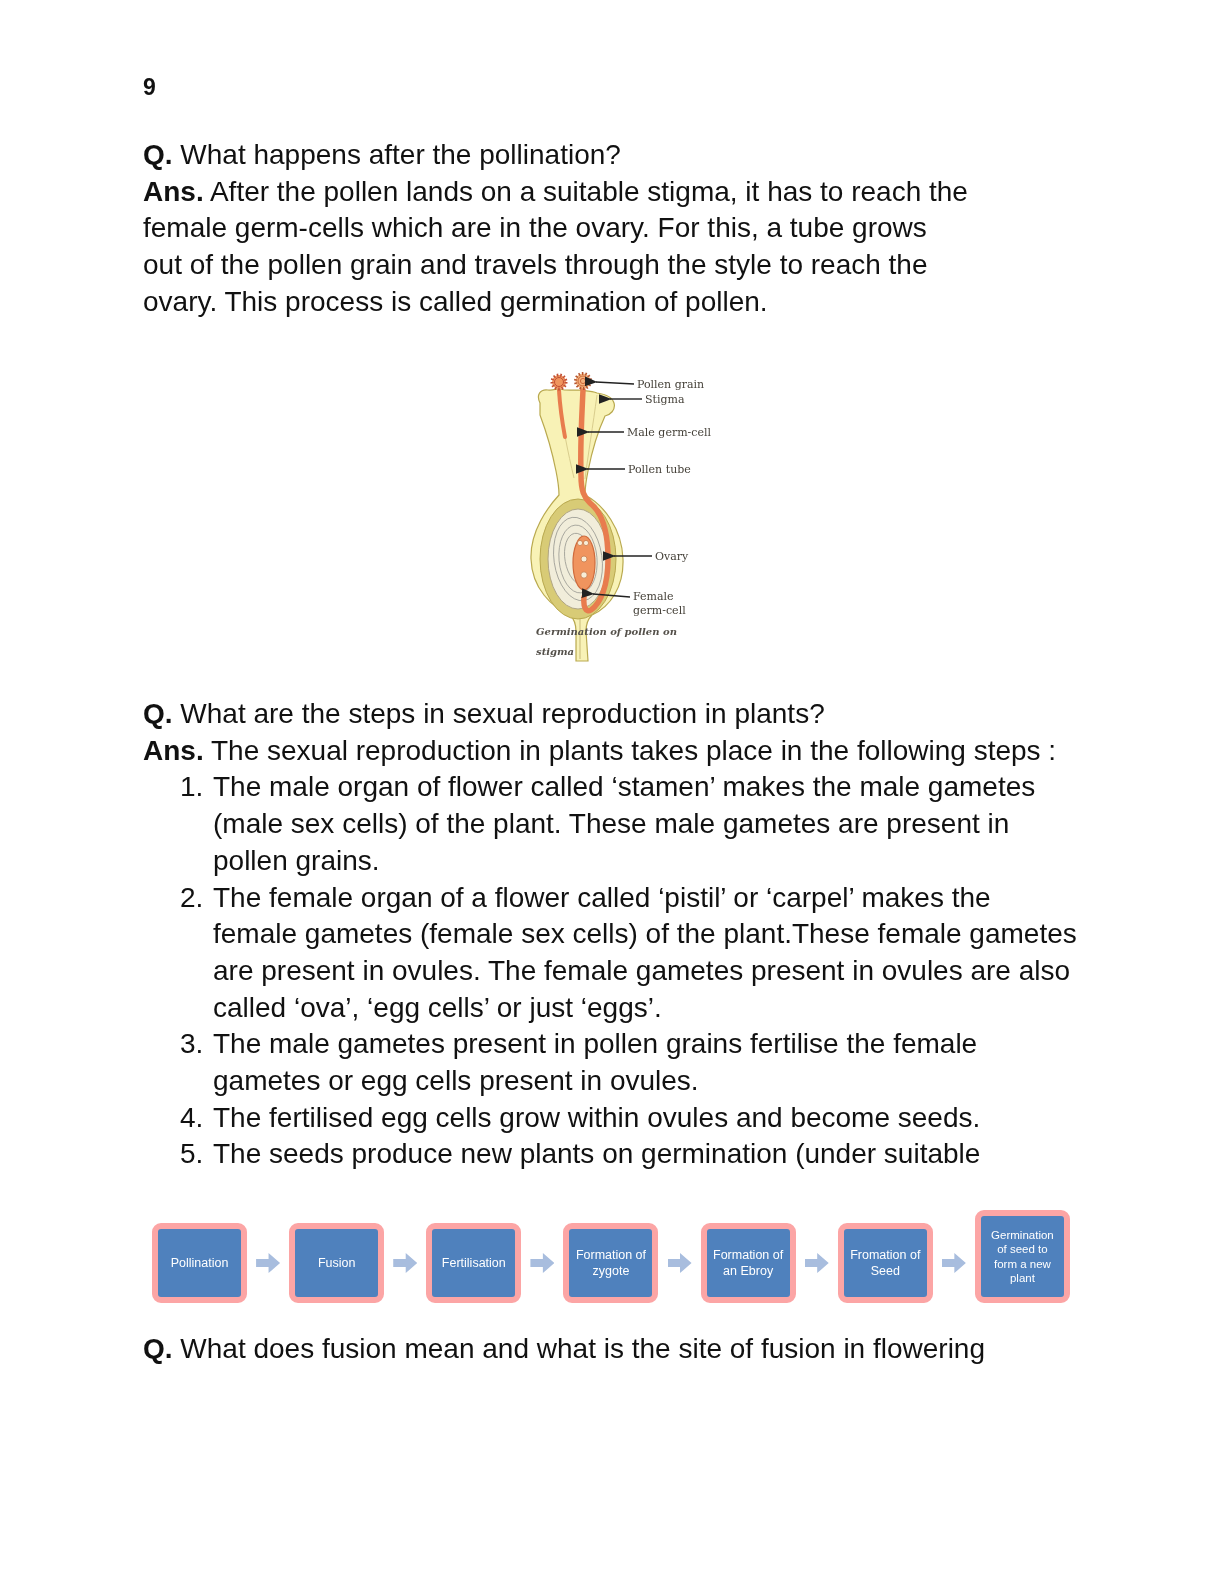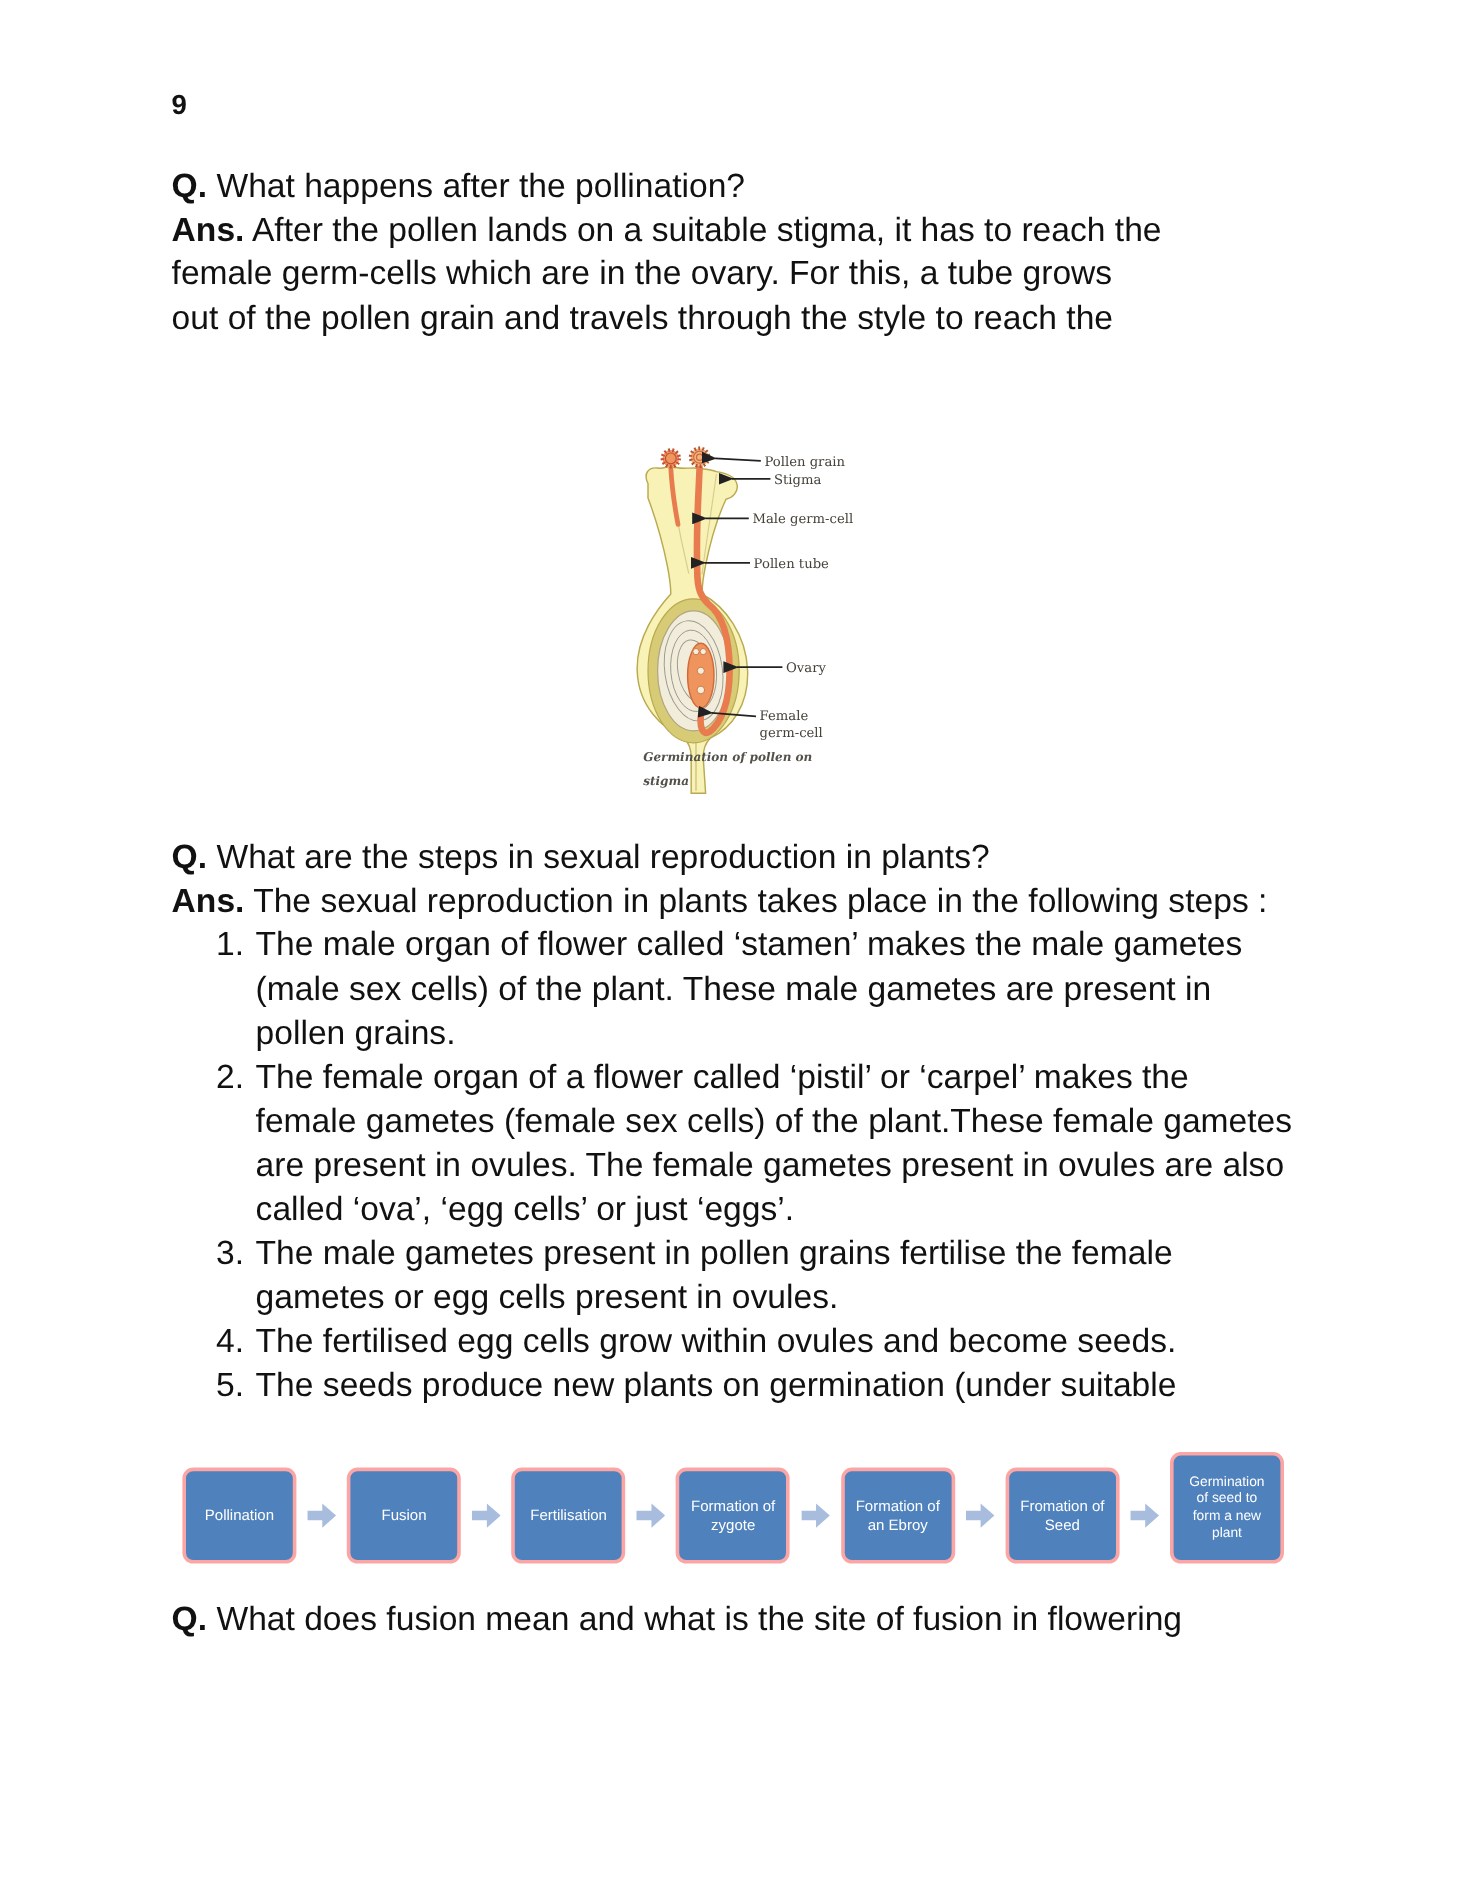--- a/index.html
+++ b/index.html
@@ -24,21 +24,21 @@
   }
   svg text.lbl {
     font-family:"DejaVu Serif", serif; font-size:11px; fill:#46423a;
   }
   
   .flow {
     position:absolute; left:152px; top:1210px; width:918px; height:93px;
     display:flex; justify-content:space-between; align-items:flex-end;
   }
   .fbox {
-    width:95px; height:80px; background:#4f81bd; border:3px solid #fca5a5;
+    width:95px; height:80px; background:#4f81bd; border:6px solid #fca5a5;
     border-radius:9px; color:#ffffff; font-size:12.5px; line-height:16px;
     display:flex; flex-direction:column; justify-content:center; align-items:center;
     text-align:left; padding:2px;
   }
   .fbox.tall { height:93px; font-size:11.5px; line-height:14.5px; }
   .farrow {
     width:24px; height:22px; background:#a8bdde; margin-bottom:29px;
     clip-path:polygon(0 32%, 52% 32%, 52% 4%, 100% 50%, 52% 96%, 52% 68%, 0 68%);
   }
 </style>
@@ -48,20 +48,21 @@
 <div class="page">
 
   <div class="pageno">9</div>
 
   <div class="qa" style="top:137px;">
     <div class="line"><span class="b">Q.</span> <span>What happens after the pollination?</span></div>
     <div class="line"><span class="b">Ans.</span> <span>After the pollen lands on a suitable stigma, it has to reach the</span></div>
     <div class="lines">
         <div>female germ-cells which are in the ovary. For this, a tube grows</div>
         <div>out of the pollen grain and travels through the style to reach the</div>
+        <div>ovary. This process is called germination of pollen.</div>
       </div>
   </div>
 
   <svg class="fig-svg" viewBox="0 0 270 335">
     <defs>
       <marker id="ah" markerWidth="9" markerHeight="8" refX="1" refY="3.5" orient="auto">
         <polygon points="9,0 0,3.5 9,7" fill="#222222"></polygon>
       </marker>
     </defs>
 

